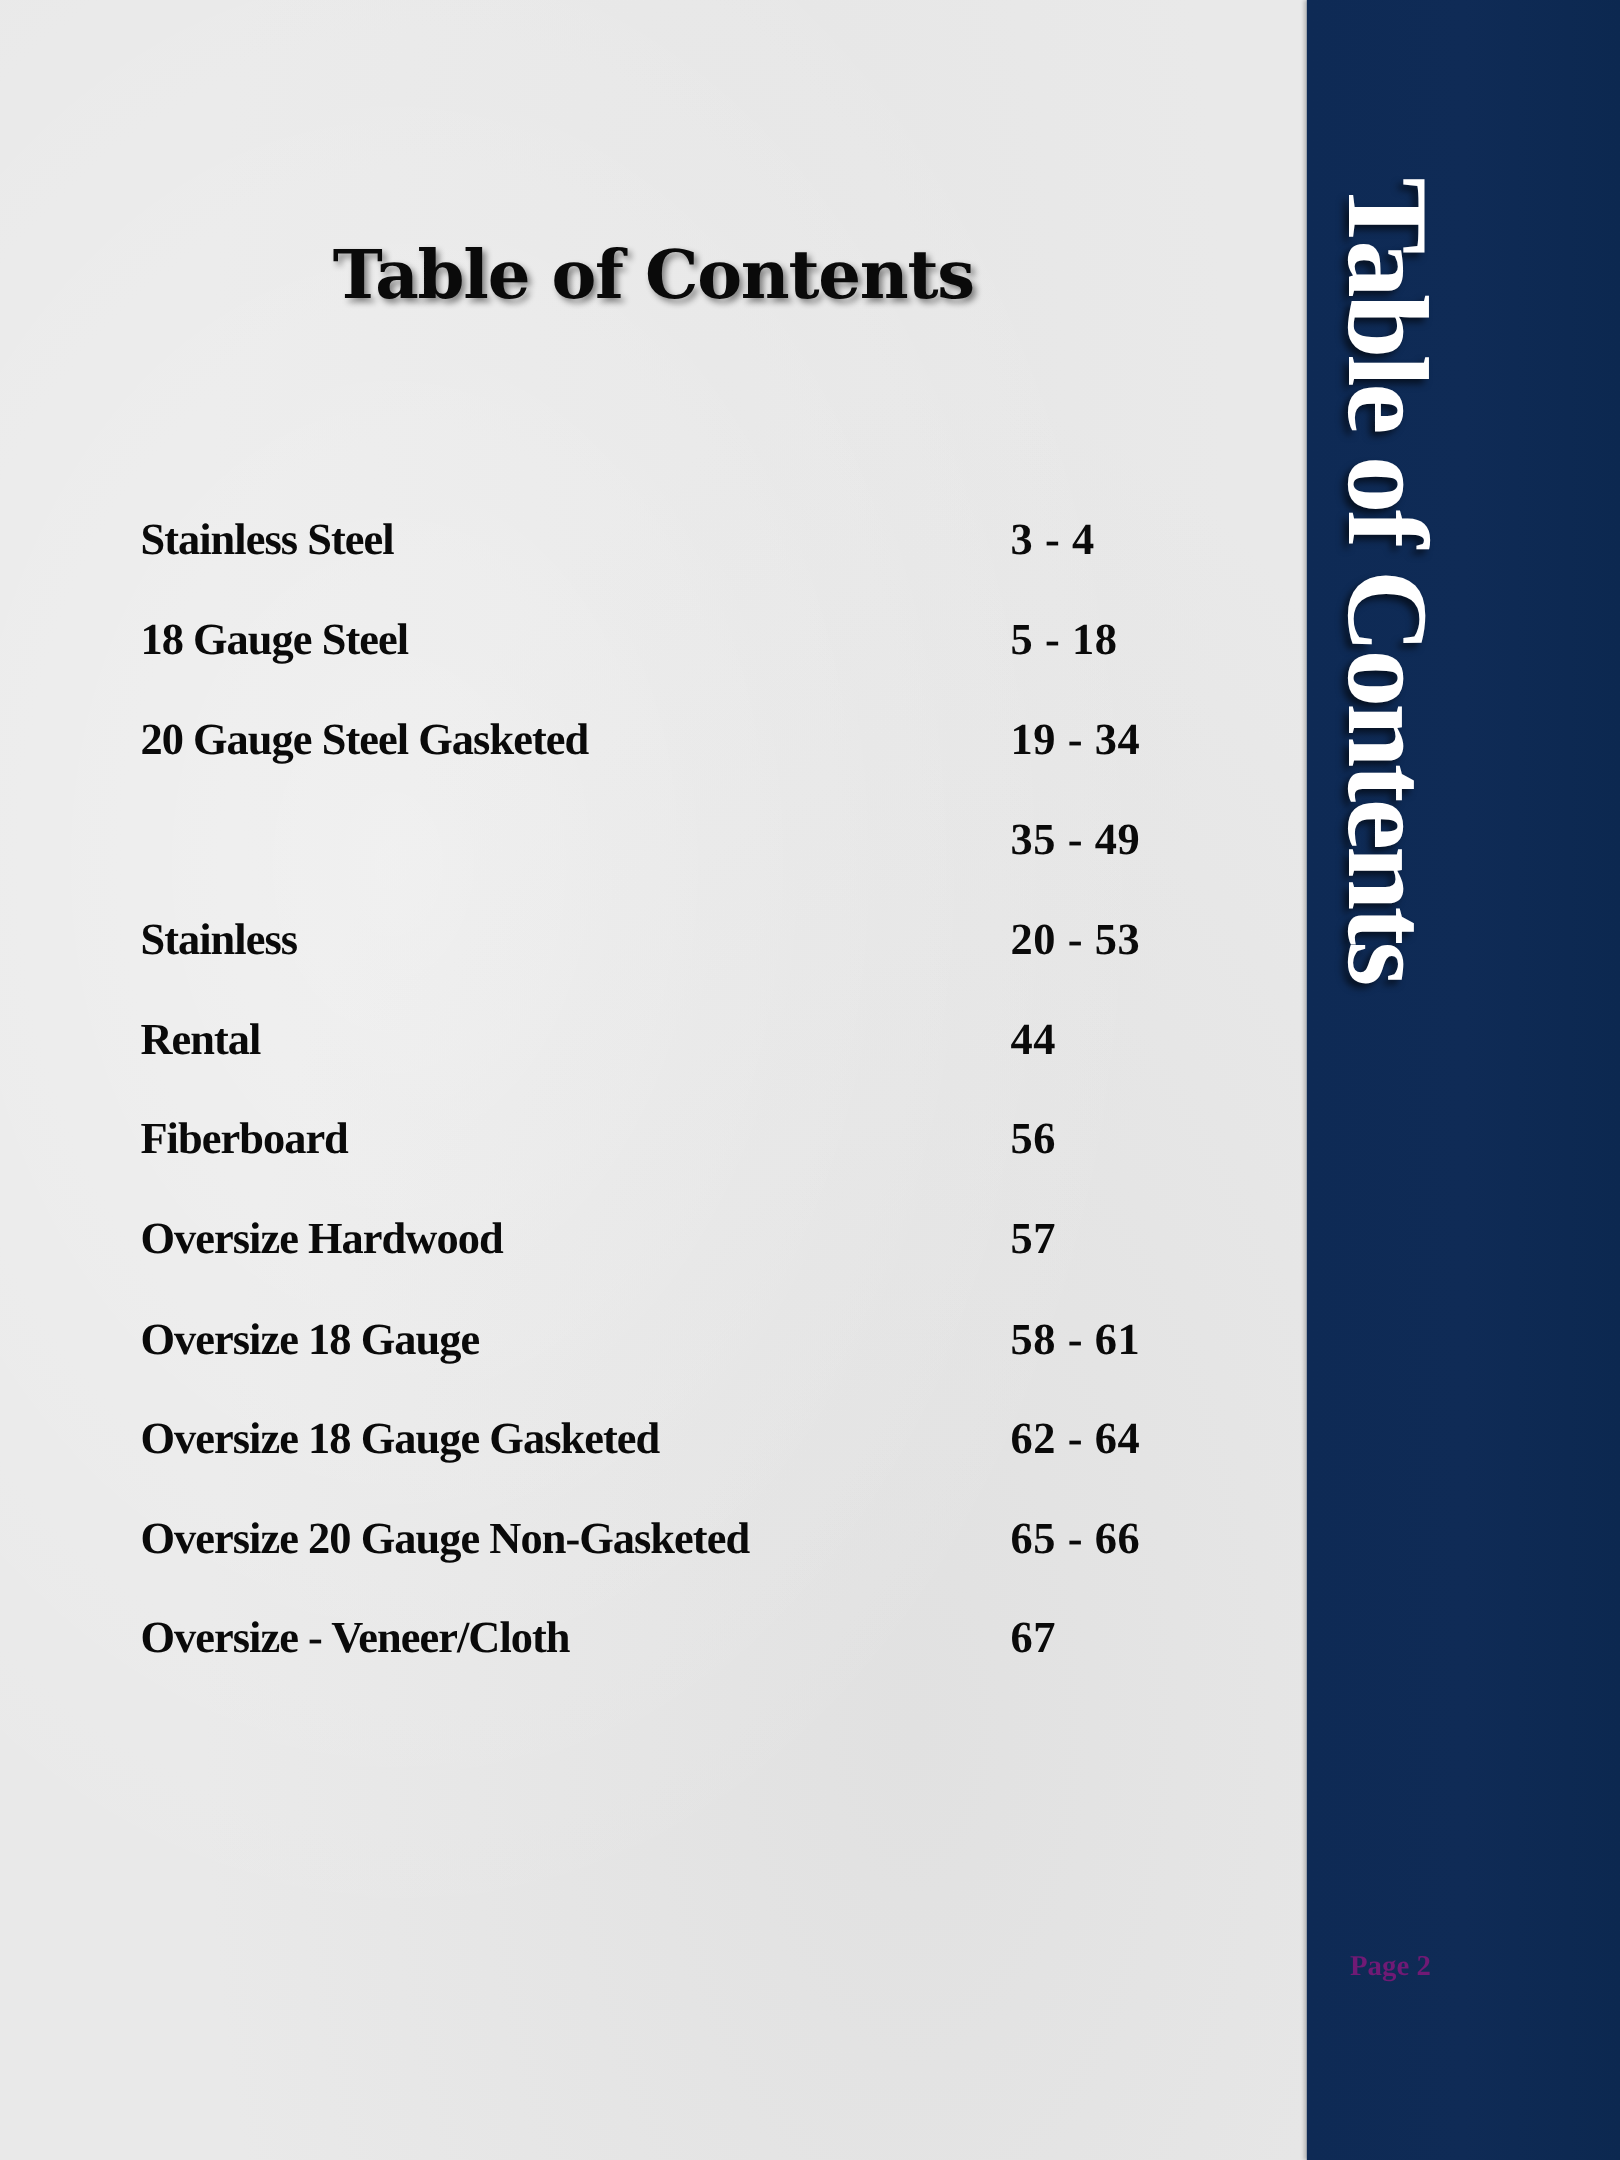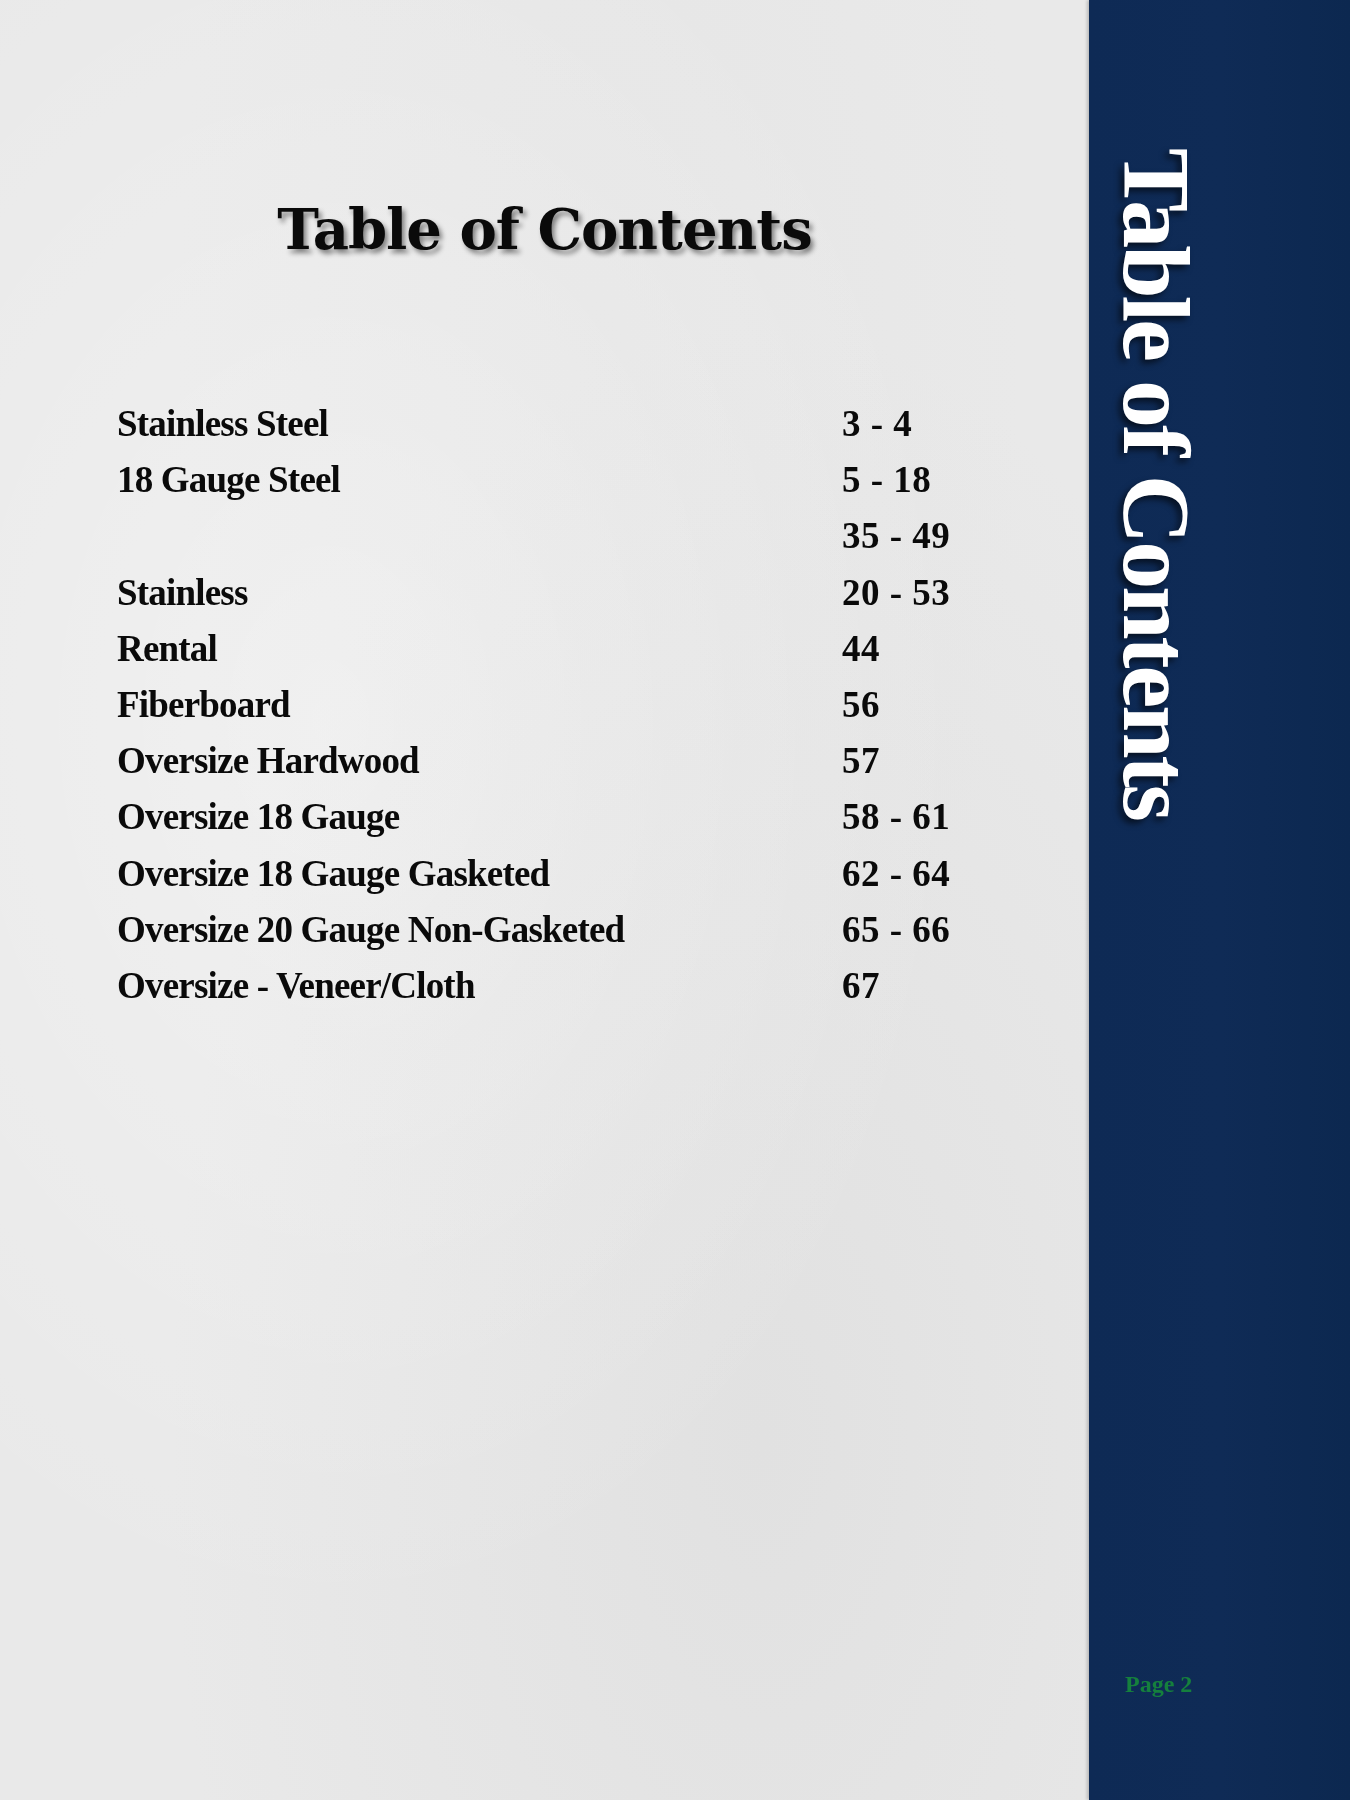--- a/index.html
+++ b/index.html
@@ -17,21 +17,21 @@
     }
     .page-title {
       position: absolute; left: 0; width: 1089px; top: 196px;
       text-align: center; font-weight: bold; font-size: 56px; color: #0a0a0a;
       letter-spacing: -1px;
       text-shadow: 3px 4px 5px rgba(0,0,0,0.45);
       font-family: "DejaVu Serif", serif;
     }
     .toc-list { position: absolute; left: 117px; top: 402px; width: 900px; }
     .toc-row {
-      position: relative; height: 56.2px; display: block;
+      position: relative; height: 56.2px; display: block; margin-top: 27px;
     }
     .toc-label {
       position: absolute; left: 0; top: 0; white-space: nowrap;
       font-weight: bold; font-size: 37px; color: #0a0a0a; letter-spacing: -0.8px;
       font-family: "Liberation Serif", serif;
       transform: scaleX(1.0);
     }
     .toc-pages {
       position: absolute; left: 725px; top: 0; white-space: nowrap;
       font-weight: bold; font-size: 37px; color: #0a0a0a; letter-spacing: 0.5px;
@@ -49,39 +49,42 @@
       position: absolute; left: 1204px; top: 148px;
       transform-origin: 0 0; transform: rotate(90deg);
       white-space: nowrap; color: #ffffff; font-weight: bold;
       font-size: 96px; letter-spacing: -3px;
       font-family: "Liberation Serif", serif;
       text-shadow: 4px 4px 6px rgba(0,0,0,0.6);
       line-height: 1;
     }
     .page-number {
       position: absolute; left: 1125px; top: 1626px;
-      color: #15803d; font-weight: bold; font-size: 24px;
+      color: #701a75; font-weight: bold; font-size: 24px;
       font-family: "Liberation Serif", serif;
-      margin-top: 45px;
     }
   </style>
 </head>
 <body>
 
 <div class="page">
   <div class="page-title">Table of Contents</div>
 
   <div class="toc-list">
     <div class="toc-row">
       <span class="toc-label">Stainless Steel</span>
       <span class="toc-pages">3 - 4</span>
     </div>
     <div class="toc-row">
       <span class="toc-label">18 Gauge Steel</span>
       <span class="toc-pages">5 - 18</span>
+    </div>
+    <div class="toc-row">
+      <span class="toc-label">20 Gauge Steel Gasketed</span>
+      <span class="toc-pages">19 - 34</span>
     </div>
     <div class="toc-row">
       <span class="toc-pages">35 - 49</span>
     </div>
     <div class="toc-row">
       <span class="toc-label">Stainless</span>
       <span class="toc-pages">20 - 53</span>
     </div>
     <div class="toc-row">
       <span class="toc-label">Rental</span>

